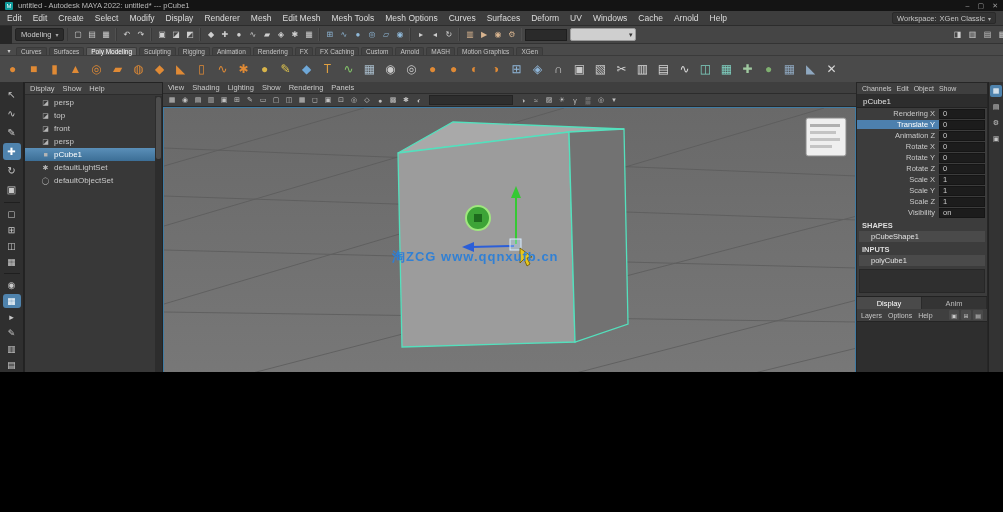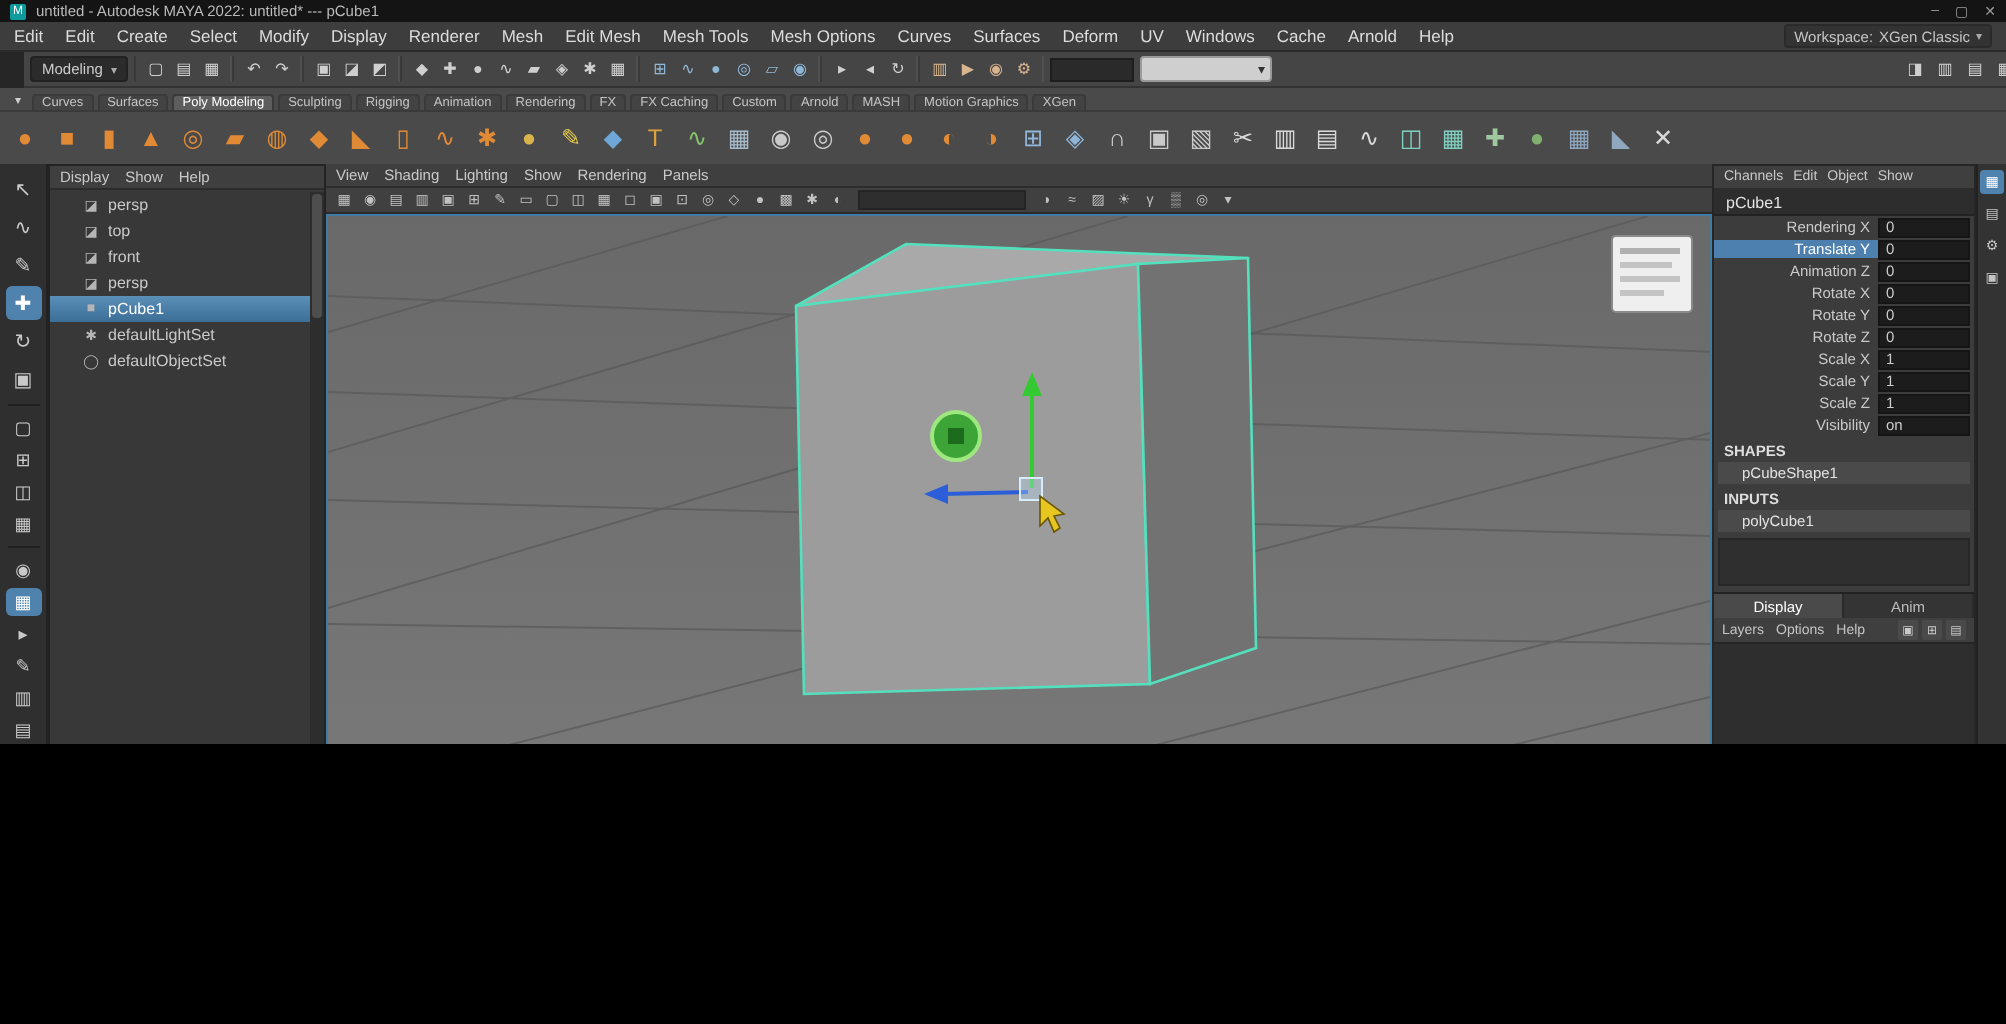--- a/index.html
+++ b/index.html
@@ -471,20 +471,21 @@
           <rect x="646" y="23" width="26" height="3" fill="#c4c4c4"></rect>
           <rect x="646" y="30" width="30" height="3" fill="#c4c4c4"></rect>
           <rect x="646" y="37" width="22" height="3" fill="#c4c4c4"></rect>
         </g>
         <g stroke-width="1.5">
           <line x1="16" y1="352" x2="16" y2="338" stroke="#58c858"></line>
           <line x1="16" y1="352" x2="30" y2="357" stroke="#d85050"></line>
           <line x1="16" y1="352" x2="6" y2="359" stroke="#5878d8"></line>
         </g>
       </svg>
+      <div id="watermark">淘ZCG  www.qqnxufb.cn</div>
       <div id="vp-label">persp</div>
     </div>
   </div>
 
   <div id="channelbox">
     <div class="pmenu" id="cb-menus">
         <span>Channels</span>
         <span>Edit</span>
         <span>Object</span>
         <span>Show</span>

